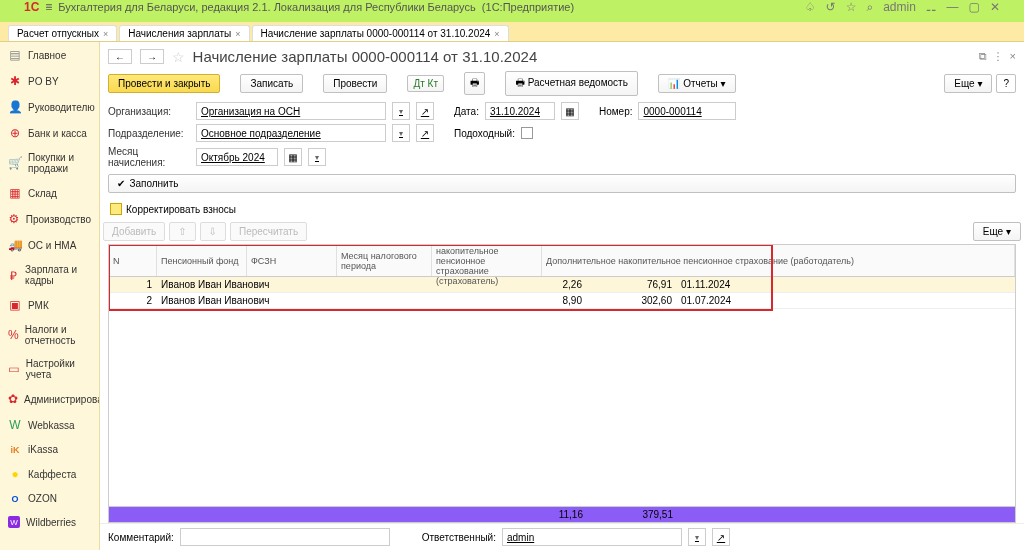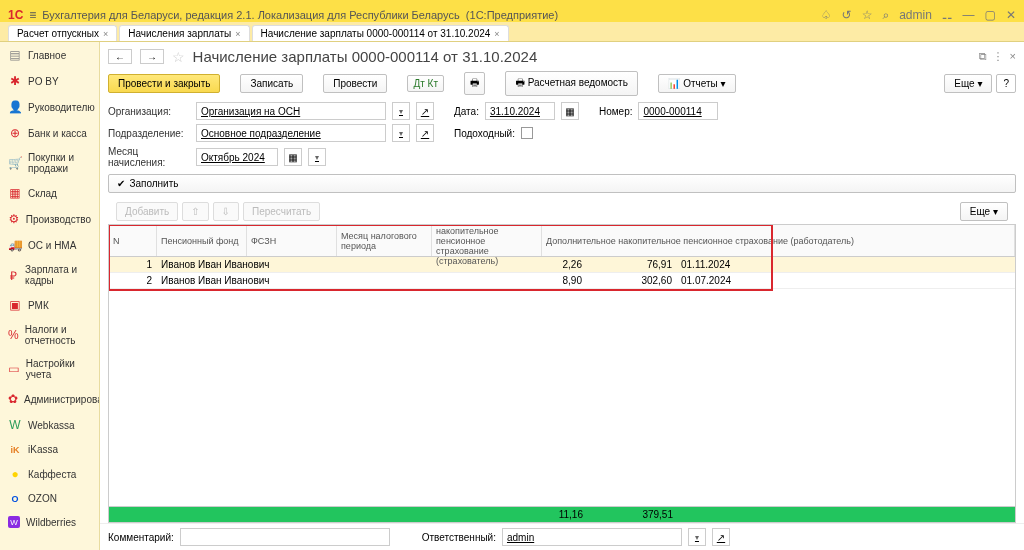--- a/index.html
+++ b/index.html
@@ -1,18 +1,18 @@
 <!DOCTYPE html>
 <html><head>
 <meta charset="utf-8">
 <style>
 * { box-sizing: border-box; margin: 0; padding: 0; font-family: Arial, sans-serif; }
 body { font-size: 11px; background: #fff; overflow: hidden; width: 1024px; height: 550px; }
 
-.titlebar { height: 22px; background: #fde047; display: flex; align-items: flex-end; padding: 0 8px; justify-content: space-between; }
+.titlebar { height: 22px; background: #bef264; display: flex; align-items: flex-start; padding: 0 24px; justify-content: space-between; }
 .titlebar-left { display: flex; align-items: center; gap: 6px; }
 .logo { color: #d9272e; font-weight: bold; font-size: 12px; }
 .burger { font-size: 12px; color: #555; cursor: pointer; }
 .title-text { color: #555; font-size: 11px; }
 .titlebar-right { display: flex; align-items: center; gap: 10px; color: #777; font-size: 12px; }
 .titlebar-right span { cursor: pointer; }
 
 .tabsbar { height: 20px; background: #fdeba5; display: flex; align-items: flex-end; padding-left: 8px; border-bottom: 1px solid #e0d080; }
 .tab { background: #fff; border: 1px solid #ddd; border-bottom: none; padding: 2px 8px; font-size: 10px; margin-right: 2px; display: flex; align-items: center; gap: 4px; border-radius: 3px 3px 0 0; cursor: pointer; }
 .tab .x { color: #888; font-size: 9px; }
@@ -45,34 +45,34 @@
 
 .fill-btn { margin: 4px 8px 6px; display: inline-flex; align-items: center; gap: 4px; border: 1px solid #c0c0c0; background: linear-gradient(#fff,#f4f4f4); padding: 3px 8px; font-size: 10px; border-radius: 2px; cursor: pointer; }
 
 .sub-tabs { display: flex; padding: 0 8px; border-bottom: 1px solid #ccc; }
 .sub-tab { border: 1px solid #ccc; border-bottom: none; padding: 3px 10px; font-size: 10px; margin-right: 2px; background: #f8f8f8; cursor: pointer; position: relative; top: 1px; }
 .sub-tab.active { background: #fff; border: 2px solid #d9272e; border-bottom: 1px solid #fff; }
 
 .correct-row { padding: 4px 10px; display: flex; align-items: center; gap: 4px; font-size: 10px; }
 .chk-y { width: 12px; height: 12px; border: 1px solid #c9a600; background: #ffea7f; }
 
-.sub-toolbar { padding: 3px 16px; display: flex; gap: 4px; }
+.sub-toolbar { padding: 3px 3px; display: flex; gap: 4px; }
 .btn-disabled { border: 1px solid #ddd; background: #fafafa; color: #bbb; padding: 3px 8px; font-size: 10px; border-radius: 2px; cursor: default; }
 
 .grid-wrap { margin: 0 8px; border: 1px solid #ccc; flex: 1; position: relative; overflow: hidden; }
 .grid-header { display: flex; background: #fafafa; border-bottom: 1px solid #ccc; height: 32px; font-size: 9px; color: #555; }
 .gh { border-right: 1px solid #e0e0e0; padding: 2px 4px; display: flex; align-items: center; }
 .grid-body { }
 .gr { display: flex; height: 16px; border-bottom: 1px solid #eee; font-size: 10px; }
 .gr.odd { background: #fef6d8; }
 .gc { border-right: 1px solid transparent; padding: 1px 4px; display: flex; align-items: center; overflow: hidden; }
 .gc.num { justify-content: flex-end; }
 .red-box { position: absolute; border: 2px solid #d9272e; pointer-events: none; }
 
-.grid-footer { position: absolute; bottom: 0; left: 0; right: 0; display: flex; height: 16px; background: #22c55e; border-top: 1px solid #ccc; font-size: 10px; }
+.grid-footer { position: absolute; bottom: 0; left: 0; right: 0; display: flex; height: 16px; background: #8b5cf6; border-top: 1px solid #ccc; font-size: 10px; }
 .gf { padding: 1px 4px; display: flex; align-items: center; }
 .gf.num { justify-content: flex-end; }
 
 .bottom-bar { padding: 4px 8px; display: flex; align-items: center; gap: 6px; font-size: 10px; border-top: 1px solid #eee; }
 </style>
 </head>
 <body>
 
 <div class="titlebar">
   <div class="titlebar-left">
@@ -217,21 +217,21 @@
       <span class="field field-sm">
           <span class="dropdown-caret">▾</span>
         </span>
       <span class="field field-sm">↗</span>
       <span style="width:8px"></span>
       <span>Дата:</span>
       <span class="field" style="width:70px">31.10.2024</span>
       <span class="field field-sm">▦</span>
       <span style="width:8px"></span>
       <span>Номер:</span>
-      <span class="field" style="width:80px">0000-000114</span>
+      <span class="field" style="width:98px">0000-000114</span>
     </div>
 
     <div class="form-row">
       <span class="form-label">Подразделение:</span>
       <span class="field" style="width:190px">Основное подразделение</span>
       <span class="field field-sm">
           <span class="dropdown-caret">▾</span>
         </span>
       <span class="field field-sm">↗</span>
       <span style="width:8px"></span>
@@ -244,20 +244,24 @@
       <span class="field" style="width:82px">Октябрь 2024</span>
       <span class="field field-sm">▦</span>
       <span class="field field-sm">
           <span class="dropdown-caret">▾</span>
         </span>
     </div>
 
     <button class="fill-btn">✔ <span>Заполнить</span></button>
 
 
+    <div class="correct-row">
+      <span class="chk-y"></span>
+      <span>Корректировать взносы</span>
+    </div>
 
     <div class="sub-toolbar">
       <button class="btn-disabled">Добавить</button>
       <button class="btn-disabled">⇧</button>
       <button class="btn-disabled">⇩</button>
       <button class="btn-disabled">Пересчитать</button>
       <div style="margin-left:auto"><button class="btn"><span>Еще</span> ▾</button></div>
     </div>
 
     <div class="grid-wrap">

